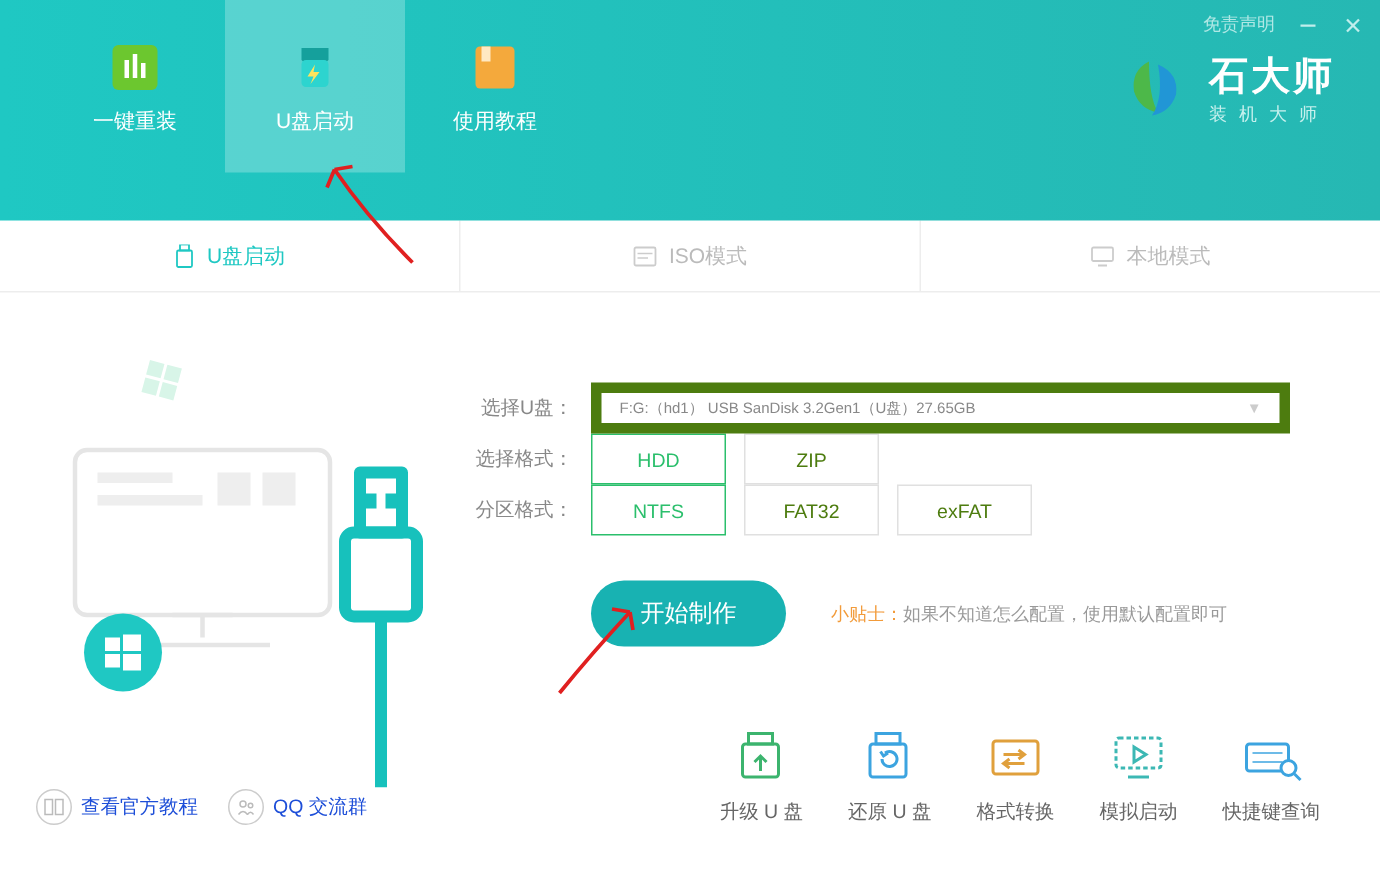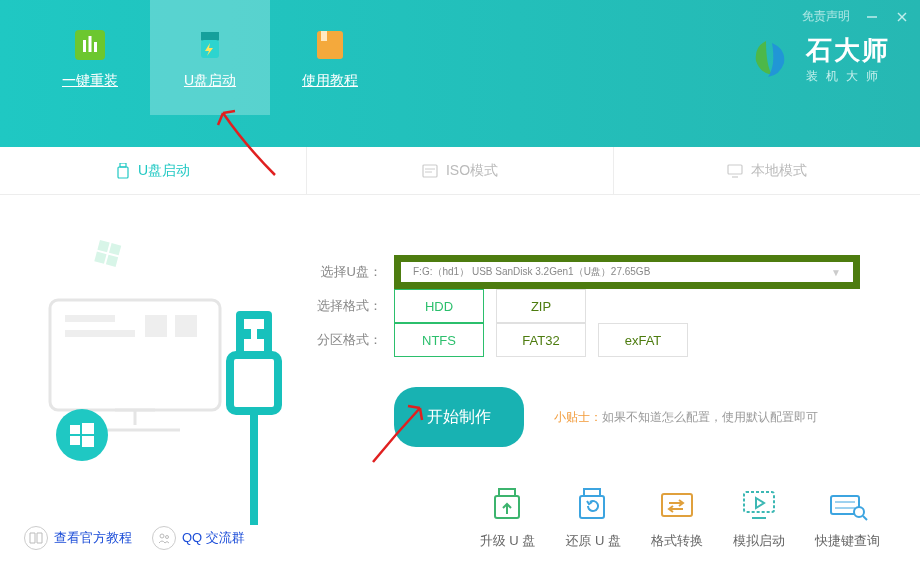--- a/index.html
+++ b/index.html
@@ -3,21 +3,21 @@
   <meta charset="utf-8">
   <style>
     * { margin: 0; padding: 0; box-sizing: border-box; font-family: "Microsoft YaHei", sans-serif; }
     body { width: 920px; height: 580px; background: #fff; overflow: hidden; position: relative; }
     
     .header { height: 147px; background: linear-gradient(to right, #1fc8c3, #26b8b3); display: flex; position: relative; }
     .title-bar { position: absolute; top: 8px; right: 10px; display: flex; align-items: center; gap: 14px; color: #b0e8e5; font-size: 12px; }
     .win-btn { width: 16px; height: 16px; display: flex; align-items: center; justify-content: center; cursor: pointer; color: #c0eeec; }
     
     .nav-tabs { display: flex; align-items: flex-end; height: 115px; padding-left: 30px; }
-    .nav-tab { width: 120px; height: 115px; display: flex; flex-direction: column; align-items: center; justify-content: center; cursor: pointer; color: #fff; font-size: 14px; gap: 8px; text-decoration: underline; }
+    .nav-tab { width: 120px; height: 115px; display: flex; flex-direction: column; align-items: center; justify-content: center; cursor: pointer; color: #fff; font-size: 14px; gap: 8px; }
     .nav-tab.active { background: rgba(255,255,255,0.25); }
     .nav-icon { width: 38px; height: 38px; display: flex; align-items: center; justify-content: center; }
     
     .brand { position: absolute; right: 30px; top: 33px; display: flex; align-items: center; gap: 12px; }
     .brand-text { display: flex; flex-direction: column; align-items: flex-start; }
     .brand-name { color: #fff; font-size: 26px; font-weight: bold; letter-spacing: 2px; }
     .brand-sub { color: #c6f0ed; font-size: 12px; letter-spacing: 8px; }
     
     .sub-tabs { height: 48px; display: flex; border-bottom: 1px solid #ededed; }
     .sub-tab { flex: 1; display: flex; align-items: center; justify-content: center; gap: 8px; font-size: 14px; cursor: pointer; color: #bbb; border-right: 1px solid #ededed; }
@@ -29,21 +29,21 @@
     
     .form-area { margin-left: 250px; }
     .form-row { display: flex; align-items: center; }
     .form-label { width: 72px; font-size: 13px; color: #888; text-align: right; margin-right: 12px; }
     .dropdown { flex: 1; max-width: 480px; height: 34px; border: 7px solid #4d7c0f; display: flex; align-items: center; padding: 0 12px; font-size: 10px; color: #888; position: relative; cursor: pointer; }
     .dropdown::after { content: "▼"; position: absolute; right: 12px; color: #ccc; font-size: 10px; }
     .opt-btn { width: 90px; height: 34px; border: 1px solid #e0e0e0; display: flex; align-items: center; justify-content: center; margin-right: 12px; font-size: 13px; color: #4d7c0f; cursor: pointer; }
     .opt-btn.selected { border-color: #2bbf6c; color: #2bbf6c; }
     
     .action-row { display: flex; align-items: center; margin-left: 84px; margin-top: 30px; gap: 30px; }
-    .primary-btn { width: 130px; height: 60px; background: #18b2b2; border-radius: 22px; color: #fff; font-size: 16px; display: flex; align-items: center; justify-content: center; cursor: pointer; }
+    .primary-btn { width: 130px; height: 44px; background: #18b2b2; border-radius: 22px; color: #fff; font-size: 16px; display: flex; align-items: center; justify-content: center; cursor: pointer; }
     .hint { font-size: 12px; color: #999; }
     .hint-label { color: #f29b3a; }
     
     .bottom-tools { position: absolute; bottom: 30px; right: 40px; display: flex; gap: 30px; }
     .tool-item { display: flex; flex-direction: column; align-items: center; gap: 8px; font-size: 13px; color: #666; cursor: pointer; }
     .tool-icon { width: 42px; height: 36px; }
     
     .bottom-left { position: absolute; bottom: 30px; left: 24px; display: flex; gap: 20px; }
     .link-item { display: flex; align-items: center; gap: 6px; font-size: 13px; color: #1d4ed8; cursor: pointer; }
     .link-icon { width: 24px; height: 24px; border: 1.5px solid #ccc; border-radius: 50%; display: flex; align-items: center; justify-content: center; }

